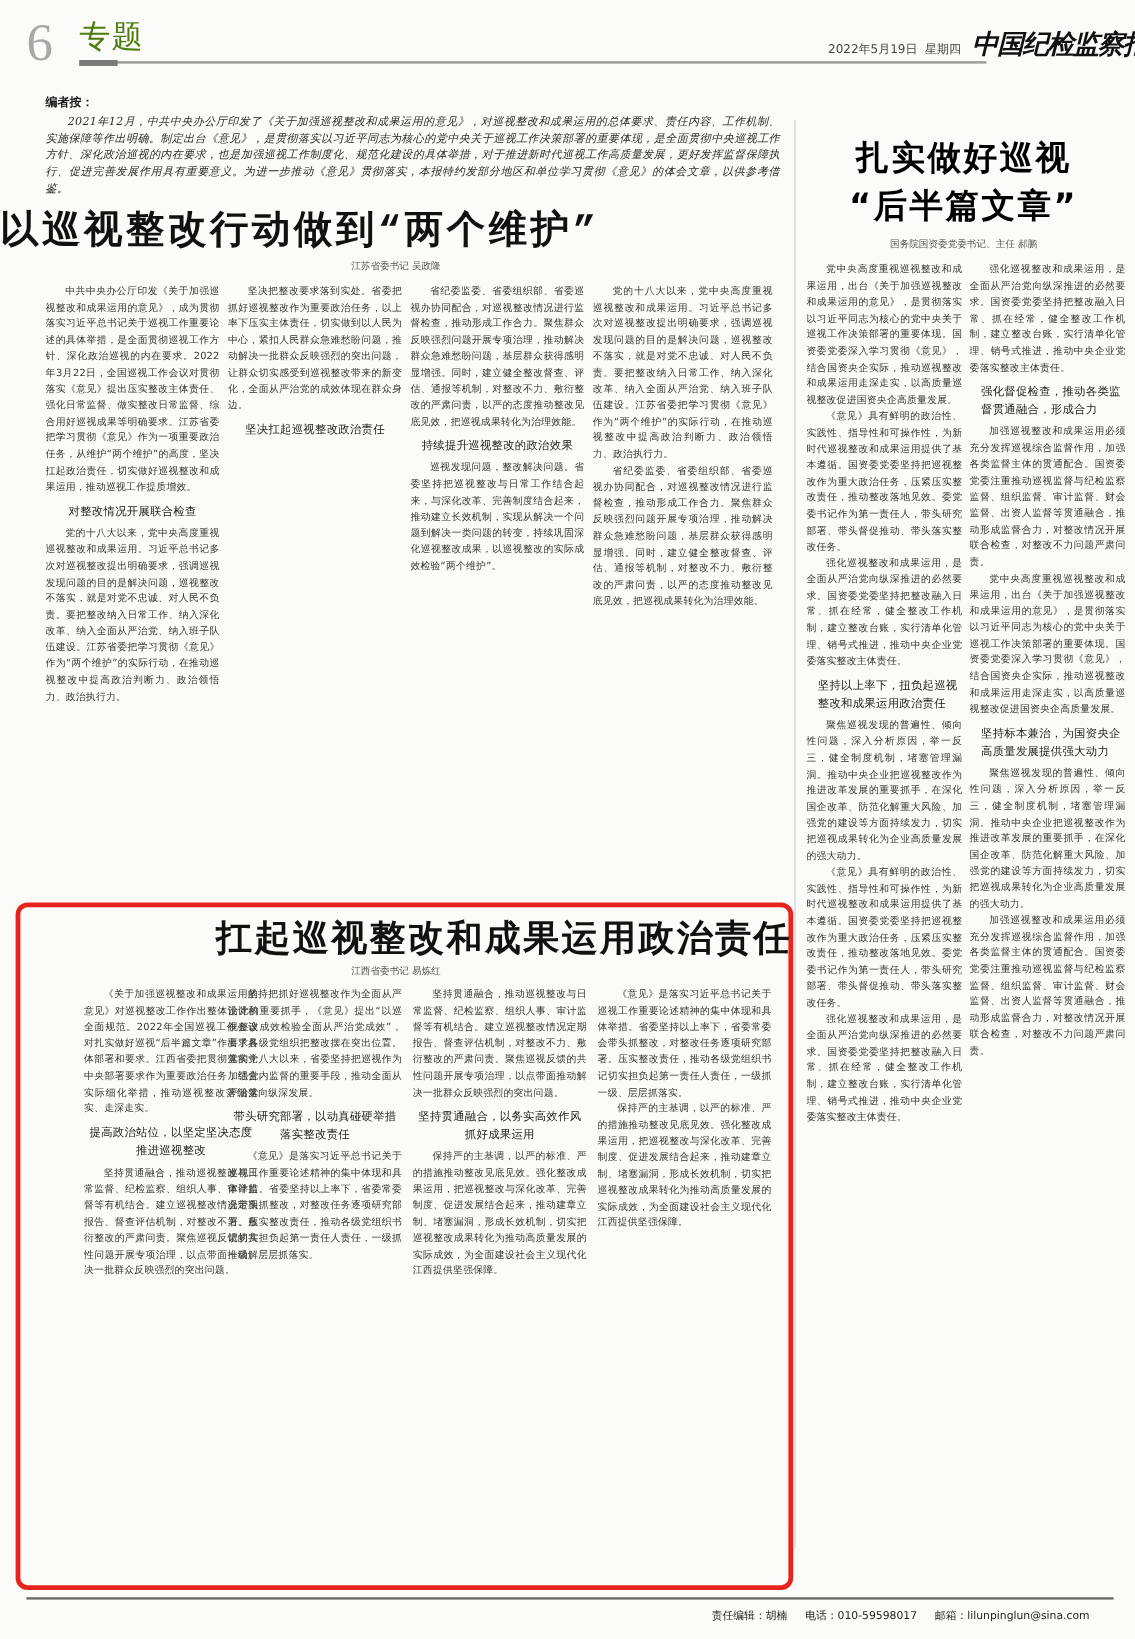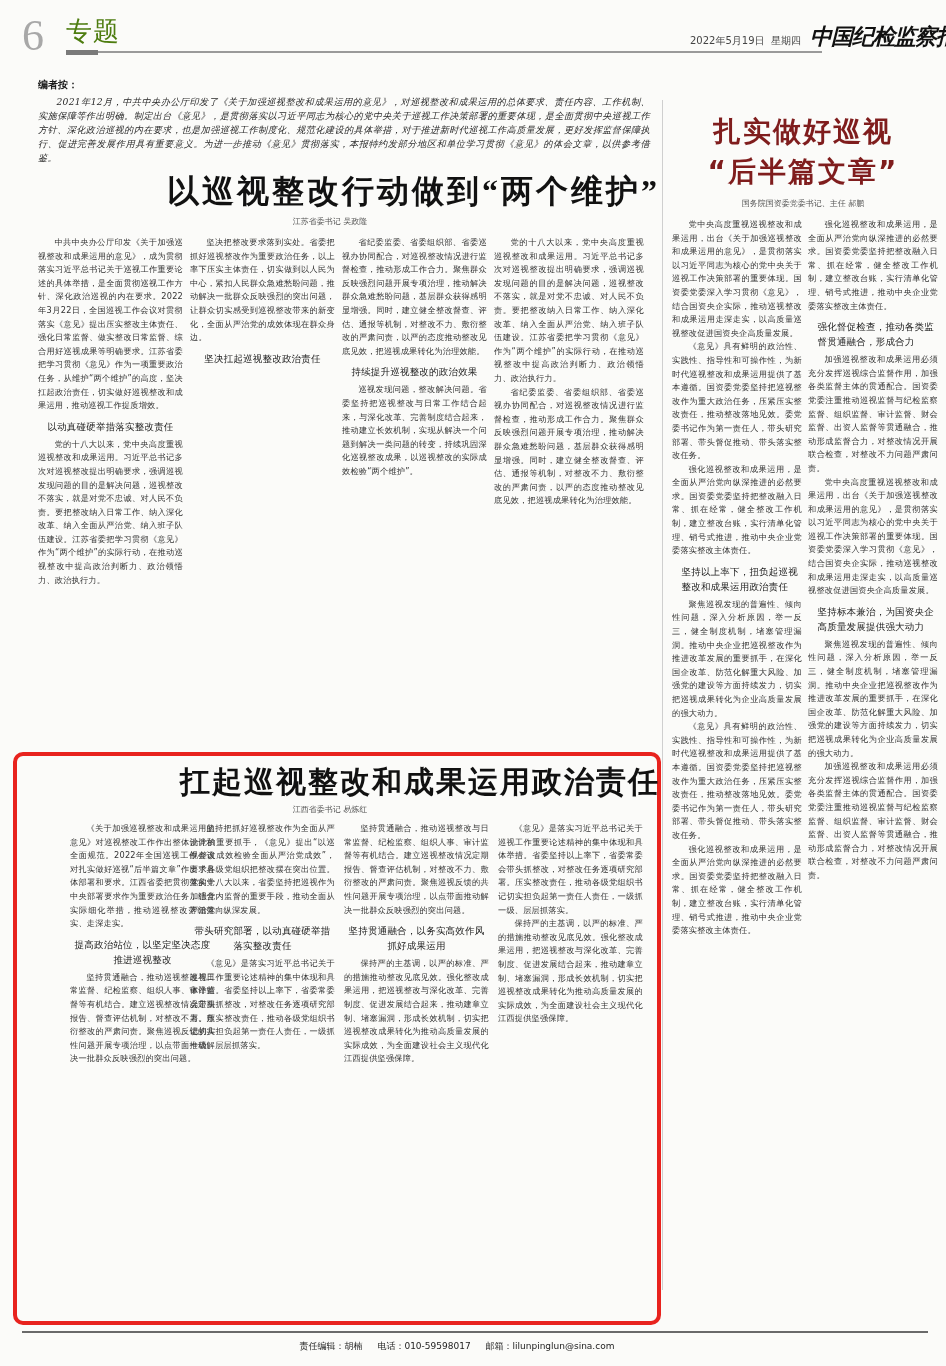--- a/index.html
+++ b/index.html
@@ -12,40 +12,40 @@
   .section-bar { position: absolute; left: 44px; top: 50px; width: 32px; height: 5px; background: #7a7a7a; }
   .masthead-rule { position: absolute; left: 44px; top: 51px; width: 400px; height: 2px; background: #9a9a9a; width: 400px; }
   .masthead-rule.long { width: 756px; }
   .date-line { position: absolute; left: 668px; top: 34px; font-size: 10px; color: #444; font-family: "DejaVu Sans", sans-serif; white-space: nowrap; }
   .paper-title { position: absolute; left: 788px; top: 22px; font-size: 22px; font-weight: bold; color: #111; font-style: italic; letter-spacing: -1px; white-space: nowrap; }
 
   .editor-note { position: absolute; left: 38px; top: 78px; width: 612px; }
   .editor-note .label { font-size: 10px; font-weight: bold; font-family: "DejaVu Sans", sans-serif; margin-bottom: 3px; }
   .editor-note .body { font-size: 9.2px; line-height: 14px; color: #2a2a2a; text-indent: 2em; font-style: italic; letter-spacing: 0.3px; text-align: justify; }
 
-  .headline-a { position: absolute; left: 0; top: 170px; width: 660px; text-align: right; font-size: 32px; font-weight: bold; font-family: Liberation Serif, serif; letter-spacing: 3px; color: #111; }
+  .headline-a { position: absolute; left: 0; top: 170px; width: 660px; text-align: left; font-size: 32px; font-weight: bold; font-family: Liberation Mono, monospace; letter-spacing: 3px; color: #111; }
   .byline-a { position: absolute; left: 0; top: 216px; width: 660px; text-align: center; font-size: 8px; color: #555; font-family: "DejaVu Sans", sans-serif; }
 
-  .headline-b { position: absolute; left: 668px; top: 112px; width: 270px; text-align: center; font-size: 28px; font-weight: bold; font-family: "DejaVu Sans", sans-serif; line-height: 40px; letter-spacing: 2px; color: #7f1d1d; }
+  .headline-b { position: absolute; left: 668px; top: 112px; width: 270px; text-align: center; font-size: 28px; font-weight: bold; font-family: "DejaVu Sans", sans-serif; line-height: 40px; letter-spacing: 2px; color: #000000; }
   .byline-b { position: absolute; left: 668px; top: 198px; width: 270px; text-align: center; font-size: 8px; color: #555; font-family: "DejaVu Sans", sans-serif; }
 
   .col { position: absolute; font-size: 8.2px; line-height: 13.6px; color: #333; text-align: justify; font-family: "DejaVu Sans", sans-serif; overflow: hidden; letter-spacing: 0.2px; }
   .col p { text-indent: 2em; margin-bottom: 0; }
   .col .sub { font-weight: normal; font-size: 9.5px; line-height: 15px; margin: 6px 0 4px; text-indent: 0; color: #1a1a1a; text-align: center; }
   .col .sub.left { text-align: left; padding-left: 1em; }
 
   .vdiv { position: absolute; left: 662px; top: 100px; width: 1px; height: 1190px; background: #cfcfcf; }
 
   .highlight-box { position: absolute; left: 13px; top: 752px; width: 648px; height: 573px; border: 4px solid #e8231e; border-radius: 10px; }
 
   .headline-c { position: absolute; left: 0; top: 762px; width: 660px; text-align: right; font-size: 30px; font-weight: bold; font-family: "DejaVu Sans", sans-serif; letter-spacing: 2px; color: #111; }
   .byline-c { position: absolute; left: 0; top: 804px; width: 660px; text-align: center; font-size: 8px; color: #555; font-family: "DejaVu Sans", sans-serif; }
 
   .bottom-rule { position: absolute; left: 22px; top: 1331px; width: 906px; height: 2px; background: #6a6a6a; }
-  .footer { position: absolute; left: 0; top: 1340px; width: 914px; text-align: center; font-size: 9px; color: #222; font-family: "DejaVu Sans", sans-serif; }
+  .footer { position: absolute; left: 0; top: 1340px; width: 914px; text-align: right; font-size: 9px; color: #222; font-family: "DejaVu Sans", sans-serif; }
   .footer span { margin: 0 6px; }
 </style>
 </head>
 <body>
 
 <div class="masthead">
   <div class="page-num">6</div>
   <div class="section-name">专题</div>
   <div class="masthead-rule long"></div>
   <div class="section-bar"></div>
@@ -58,21 +58,21 @@
 <div class="editor-note">
   <div class="label">编者按：</div>
   <div class="body">2021年12月，中共中央办公厅印发了《关于加强巡视整改和成果运用的意见》，对巡视整改和成果运用的总体要求、责任内容、工作机制、实施保障等作出明确。制定出台《意见》，是贯彻落实以习近平同志为核心的党中央关于巡视工作决策部署的重要体现，是全面贯彻中央巡视工作方针、深化政治巡视的内在要求，也是加强巡视工作制度化、规范化建设的具体举措，对于推进新时代巡视工作高质量发展，更好发挥监督保障执行、促进完善发展作用具有重要意义。为进一步推动《意见》贯彻落实，本报特约发部分地区和单位学习贯彻《意见》的体会文章，以供参考借鉴。</div>
 </div>
 
 <h1 class="headline-a">以巡视整改行动做到“两个维护”</h1>
 <div class="byline-a">江苏省委书记  吴政隆</div>
 
 <div class="col" style="left:38px; top:236px; width:145px; height:510px;">
   <p>中共中央办公厅印发《关于加强巡视整改和成果运用的意见》，成为贯彻落实习近平总书记关于巡视工作重要论述的具体举措，是全面贯彻巡视工作方针、深化政治巡视的内在要求。2022年3月22日，全国巡视工作会议对贯彻落实《意见》提出压实整改主体责任、强化日常监督、做实整改日常监督、综合用好巡视成果等明确要求。江苏省委把学习贯彻《意见》作为一项重要政治任务，从维护“两个维护”的高度，坚决扛起政治责任，切实做好巡视整改和成果运用，推动巡视工作提质增效。</p>
-  <div class="sub">以动真碰硬举措落实整改责任</div>
+  <div class="sub">对整改情况开展联合检查</div>
   <p>党的十八大以来，党中央高度重视巡视整改和成果运用。习近平总书记多次对巡视整改提出明确要求，强调巡视发现问题的目的是解决问题，巡视整改不落实，就是对党不忠诚、对人民不负责。要把整改纳入日常工作、纳入深化改革、纳入全面从严治党、纳入班子队伍建设。江苏省委把学习贯彻《意见》作为“两个维护”的实际行动，在推动巡视整改中提高政治判断力、政治领悟力、政治执行力。</p>
 </div>
 <div class="col" style="left:190px; top:236px; width:145px; height:510px;">
   <p>坚决把整改要求落到实处。省委把抓好巡视整改作为重要政治任务，以上率下压实主体责任，切实做到以人民为中心，紧扣人民群众急难愁盼问题，推动解决一批群众反映强烈的突出问题，让群众切实感受到巡视整改带来的新变化，全面从严治党的成效体现在群众身边。</p>
   <div class="sub">坚决扛起巡视整改政治责任</div>
 </div>
 <div class="col" style="left:342px; top:236px; width:145px; height:510px;">
   <p>省纪委监委、省委组织部、省委巡视办协同配合，对巡视整改情况进行监督检查，推动形成工作合力。聚焦群众反映强烈问题开展专项治理，推动解决群众急难愁盼问题，基层群众获得感明显增强。同时，建立健全整改督查、评估、通报等机制，对整改不力、敷衍整改的严肃问责，以严的态度推动整改见底见效，把巡视成果转化为治理效能。</p>
   <div class="sub">持续提升巡视整改的政治效果</div>
   <p>巡视发现问题，整改解决问题。省委坚持把巡视整改与日常工作结合起来，与深化改革、完善制度结合起来，推动建立长效机制，实现从解决一个问题到解决一类问题的转变，持续巩固深化巡视整改成果，以巡视整改的实际成效检验“两个维护”。</p>

